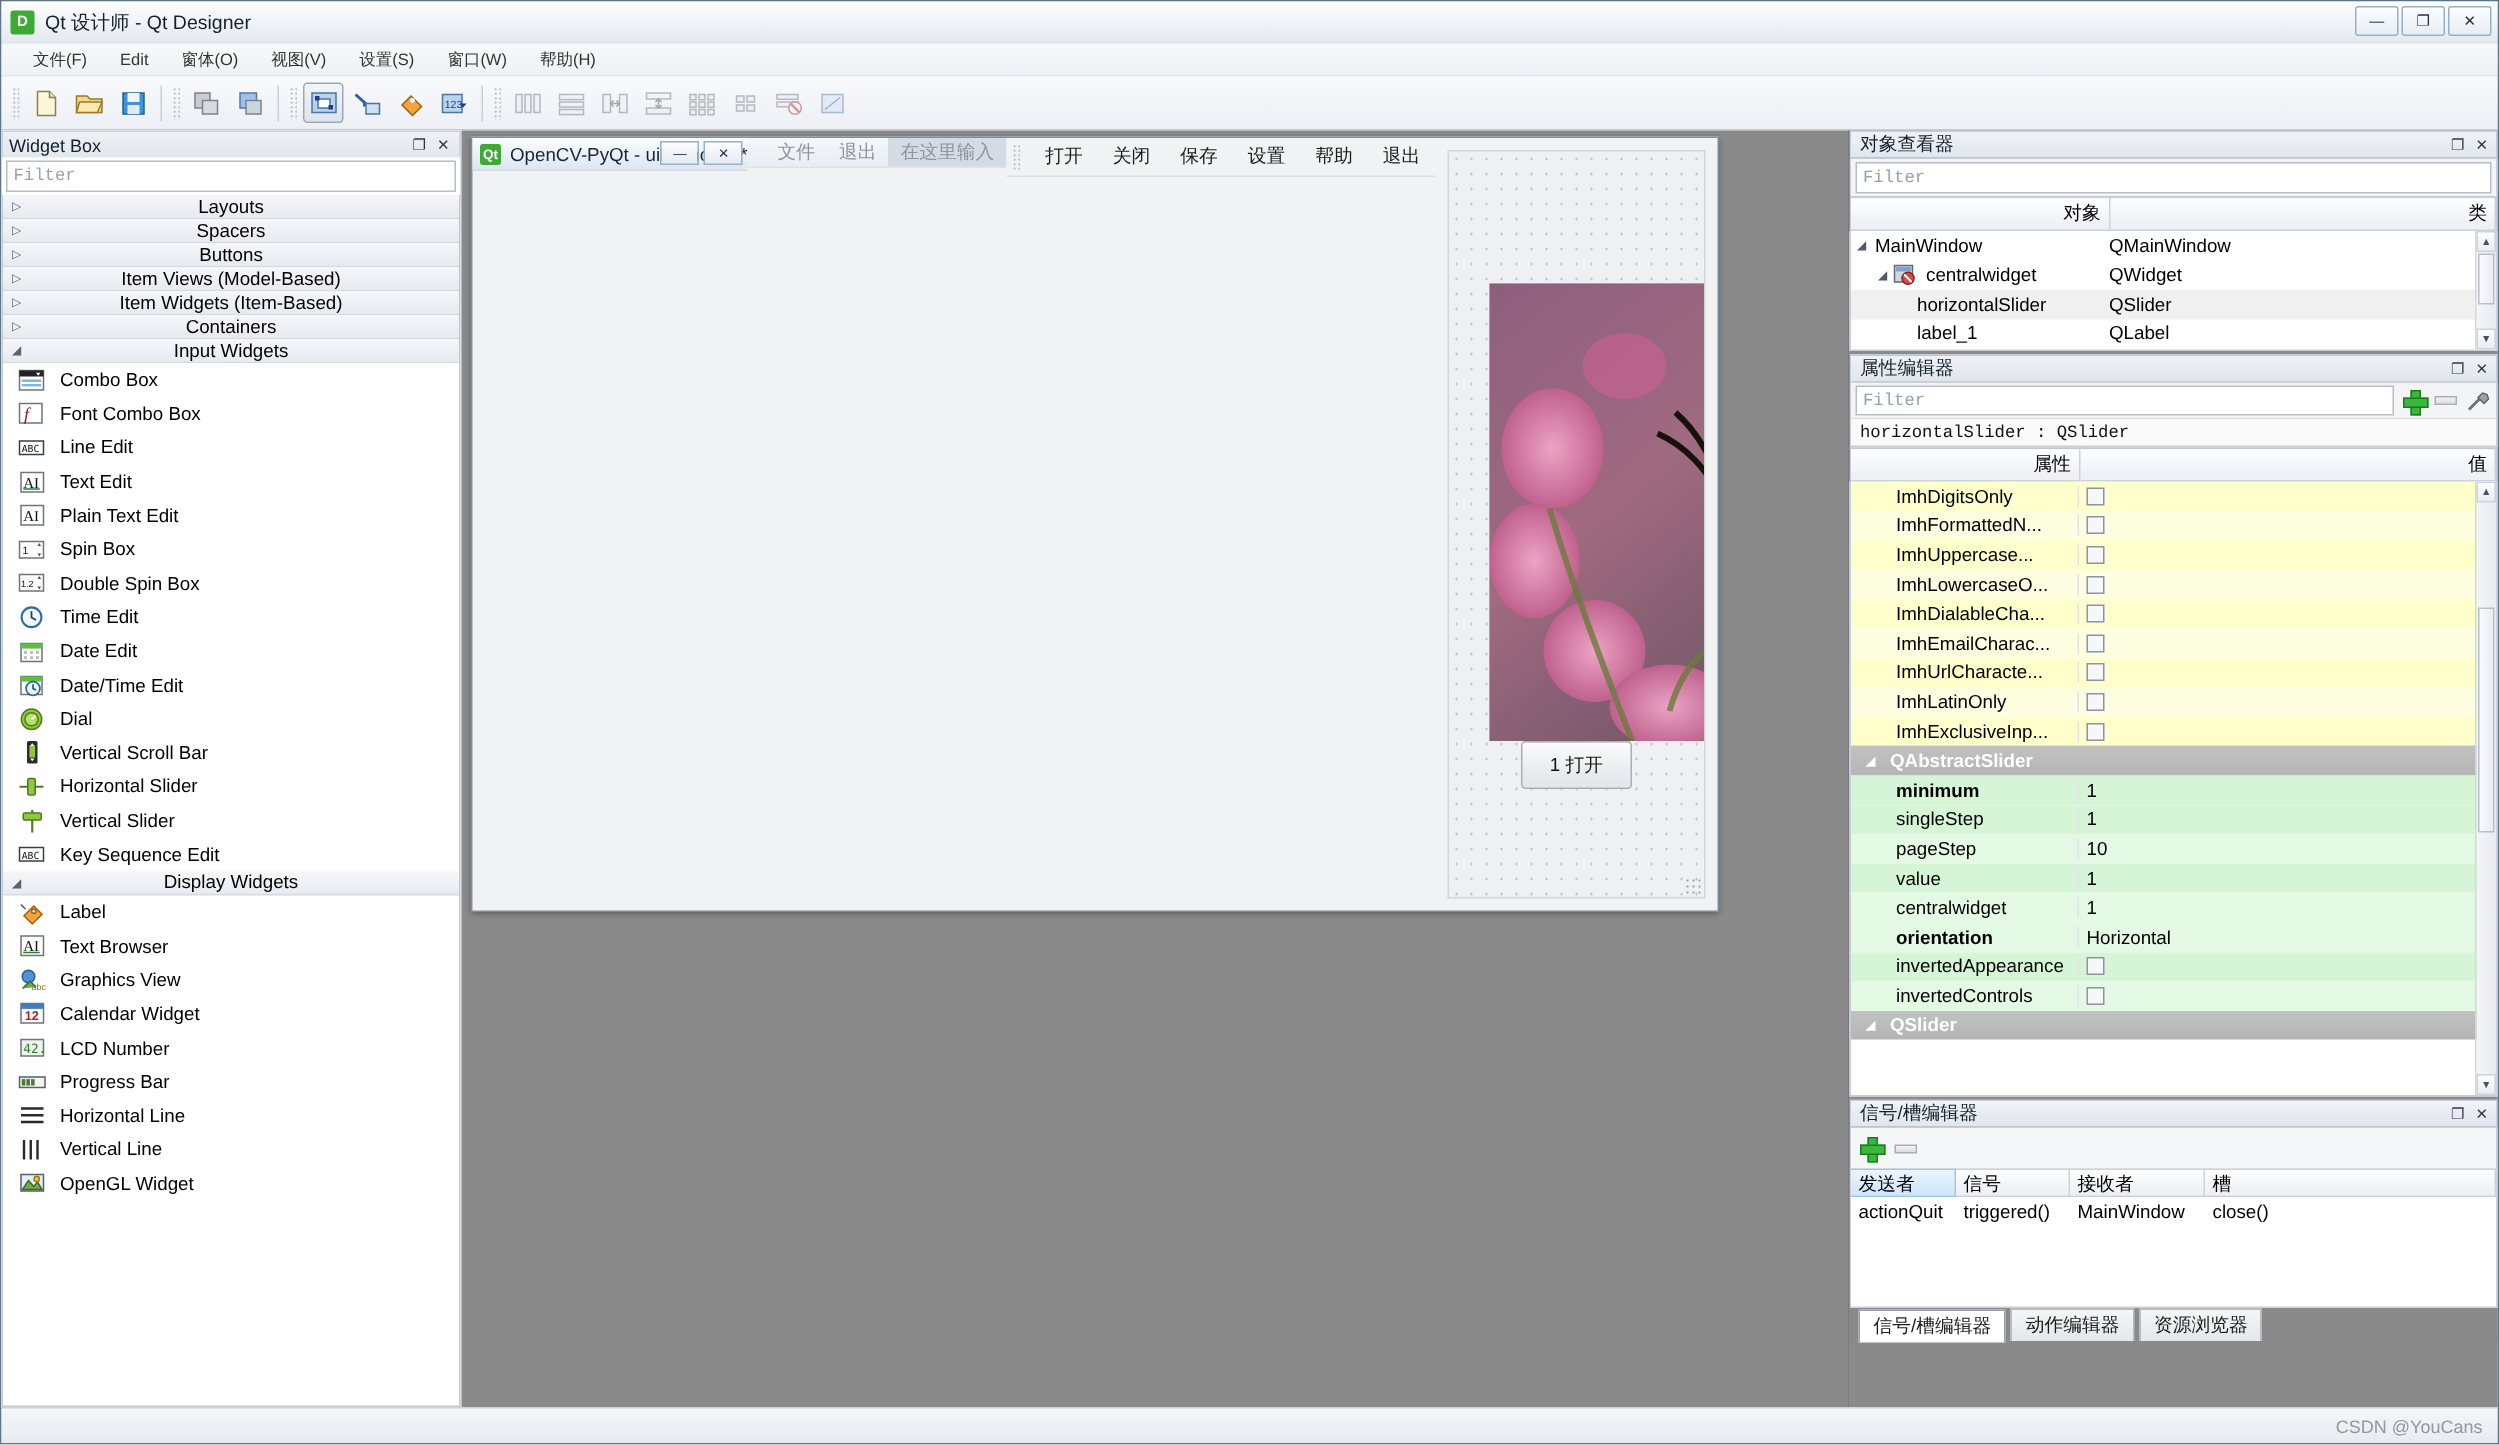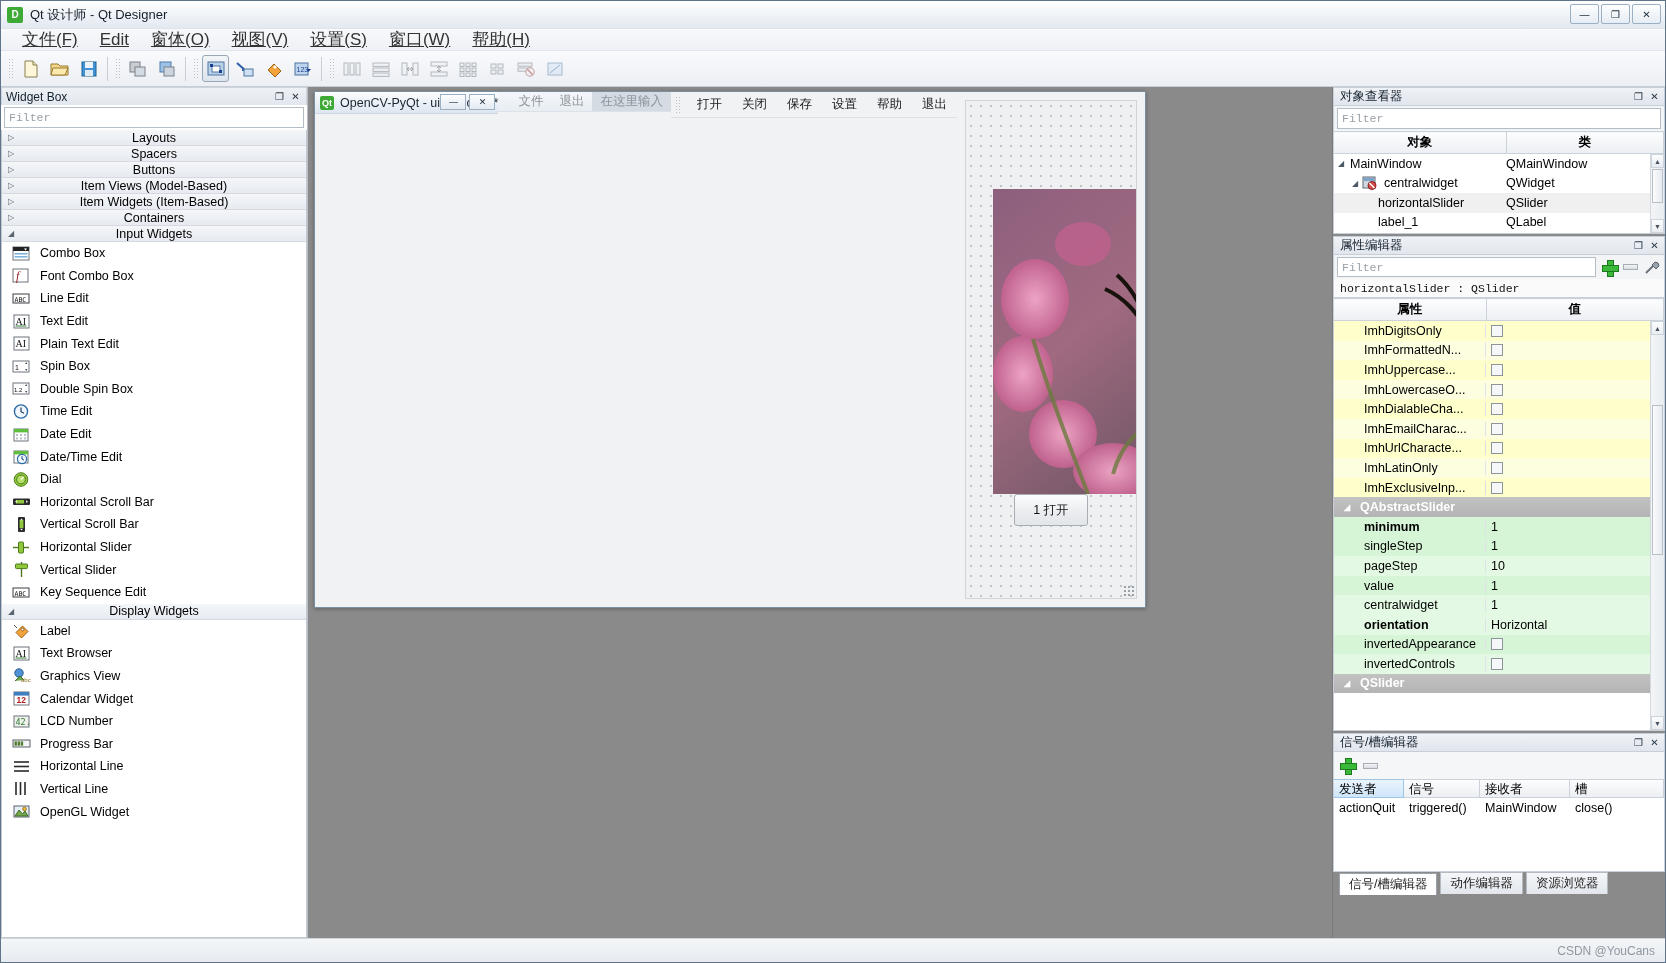--- a/index.html
+++ b/index.html
@@ -50,21 +50,21 @@
 
   
   .menubar {
     height: 22px;
     display: flex; align-items: center;
     background: linear-gradient(#f7f9fb, #eef1f5);
     padding-left: 10px;
     border-bottom: 1px solid #e2e6ec;
   }
   .menubar .mi {
-    padding: 2px 11px; font-size: 17px; color: #333; cursor: default; text-decoration: underline;
+    padding: 2px 11px; font-size: 11px; color: #333; cursor: default;
   }
 
   
   .toolbar {
     height: 36px;
     display: flex; align-items: center;
     background: linear-gradient(#f9fafc, #eceff4);
     border-bottom: 1px solid #c9ced6;
     padding-left: 4px;
   }
@@ -230,36 +230,36 @@
     width: 16px; height: 100%; border-left: 1px solid #c6cad0;
     display: flex; flex-direction: column;
     background: linear-gradient(#fbfcfd,#eaedf1);
   }
   .form-spin .arrows div {
     flex: 1; display: flex; align-items: center; justify-content: center;
     font-size: 7px; color: #3a4350;
   }
 
   
-  .right { width: 332px; display: flex; flex-direction: column; background: #8a8a8a; }
+  .right { width: 432px; display: flex; flex-direction: column; background: #8a8a8a; }
   .rpanel { display: flex; flex-direction: column; }
   .rp-head {
     height: 19px; display: flex; align-items: center; padding: 0 3px 0 6px;
     background: linear-gradient(#eff2f6,#e1e6ed);
     border: 1px solid #c8cfd8; font-size: 12.5px; color: #14212d;
   }
   .rp-head .t { flex: 1; }
   .rp-head .pb { width: 13px; height: 13px; display: flex; align-items: center;
     justify-content: center; font-size: 10px; color: #2b3a47; margin-left: 3px; }
 
   table.grid { border-collapse: collapse; width: 100%; table-layout: fixed; font-size: 12.5px; }
   table.grid th {
     background: linear-gradient(#fcfdfe,#eceff3);
     border: 1px solid #ccd2da; border-left: none;
-    font-weight: bold; text-align: center; padding: 2px 5px; height: 19px; margin-top: 32px;
+    font-weight: normal; text-align: right; padding: 2px 5px; height: 19px; margin-top: 32px;
   }
 
   .oi-body { background: #fff; border: 1px solid #c8cfd8; border-top: none;
              height: 80px; overflow: hidden; position: relative; }
   .tree-row { display: flex; align-items: center; height: 19.5px; font-size: 12.5px; }
   .tree-row.sel { background: #f0f0f0; }
   .tree-row .c1 { width: 172px; display: flex; align-items: center; }
   .tree-row .c2 { flex: 1; }
   .tw { width: 14px; text-align: center; font-size: 8px; color: #4d5966; }
 
@@ -661,31 +661,20 @@
         </div>
         <div class="wb-item">
           <span class="wi-ico">
             <svg width="19" height="17">
                 <circle cx="9" cy="8.5" r="6.8" fill="#8fc93b" stroke="#4f7a1c"></circle>
                 <circle cx="9" cy="8.5" r="4.4" fill="#b6e06a" stroke="#4f7a1c"></circle>
                 <path d="M9 8.5l2.6-2.4" stroke="#fff" stroke-width="1.3"></path>
               </svg>
           </span>
           <span>Dial</span>
-        </div>
-        <div class="wb-item">
-          <span class="wi-ico">
-            <svg width="19" height="17">
-                <rect x="1" y="5.5" width="17" height="6.5" rx="1" fill="#2c2c2c"></rect>
-                <rect x="4" y="7" width="8" height="3.5" fill="#8fc93b"></rect>
-                <path d="M3 8.7l1.8-1.4v2.8z" fill="#fff"></path>
-                <path d="M16 8.7l-1.8-1.4v2.8z" fill="#fff"></path>
-              </svg>
-          </span>
-          <span>Horizontal Scroll Bar</span>
         </div>
         <div class="wb-item">
           <span class="wi-ico">
             <svg width="19" height="17">
                 <rect x="6" y="1" width="7" height="15" rx="1" fill="#2c2c2c"></rect>
                 <rect x="7.6" y="4" width="3.8" height="8" fill="#8fc93b"></rect>
                 <path d="M9.5 2.5l1.4 1.8H8.1z" fill="#fff"></path>
                 <path d="M9.5 14.5l1.4-1.8H8.1z" fill="#fff"></path>
               </svg>
           </span>

